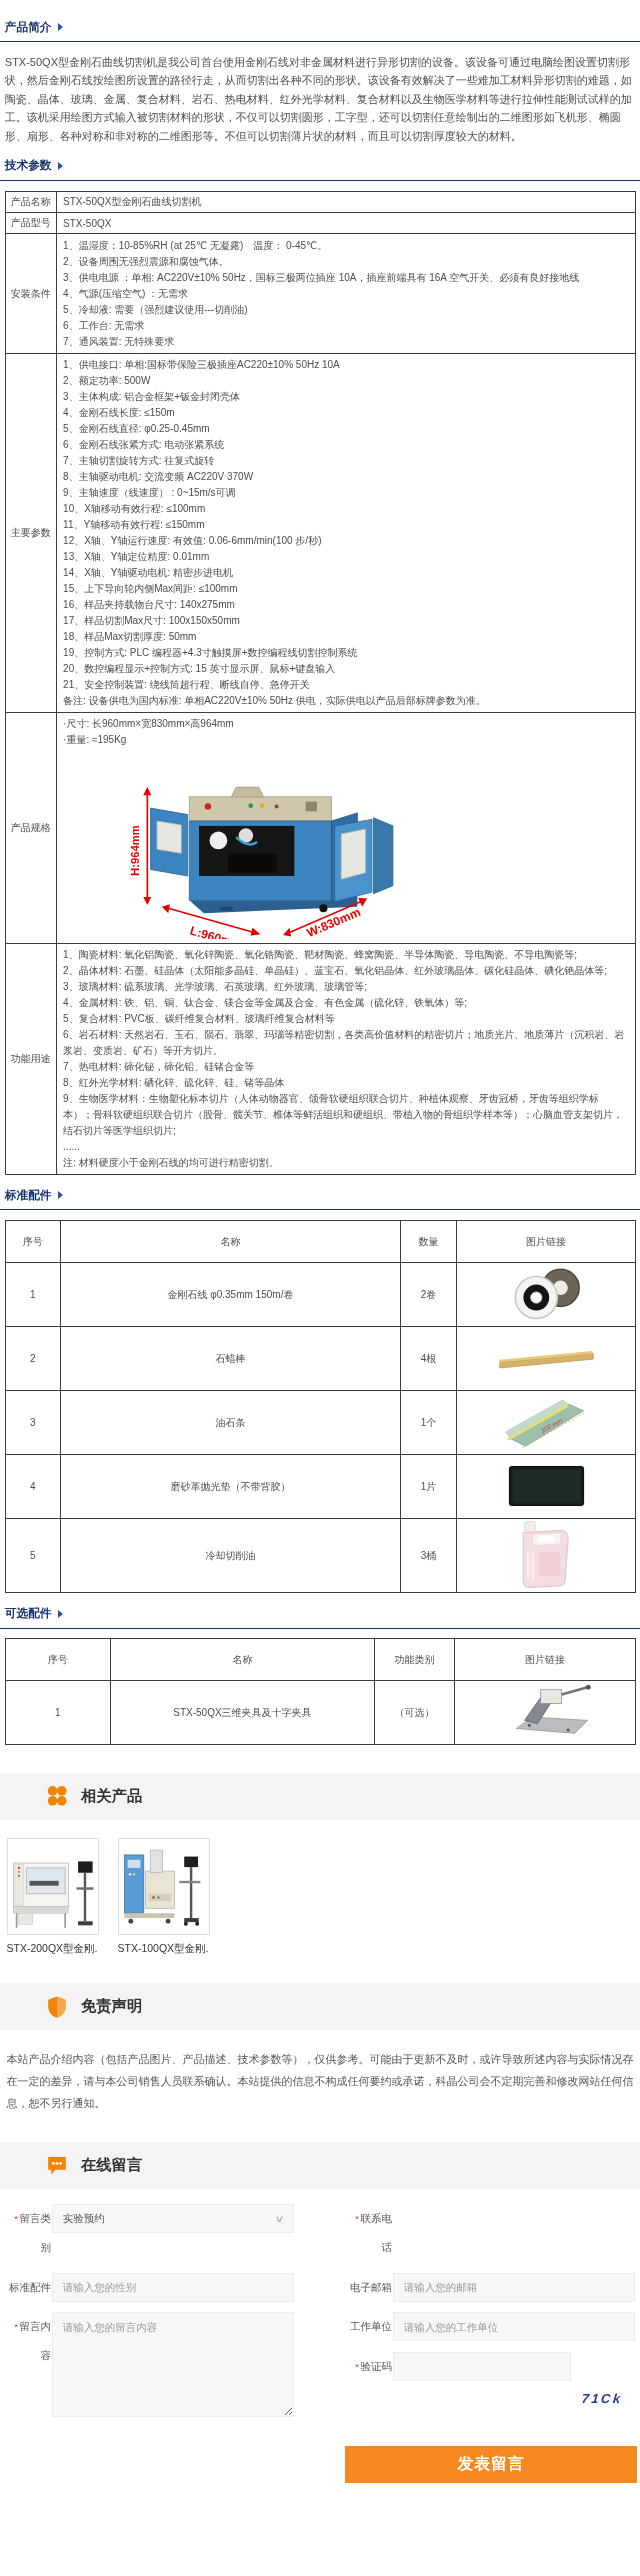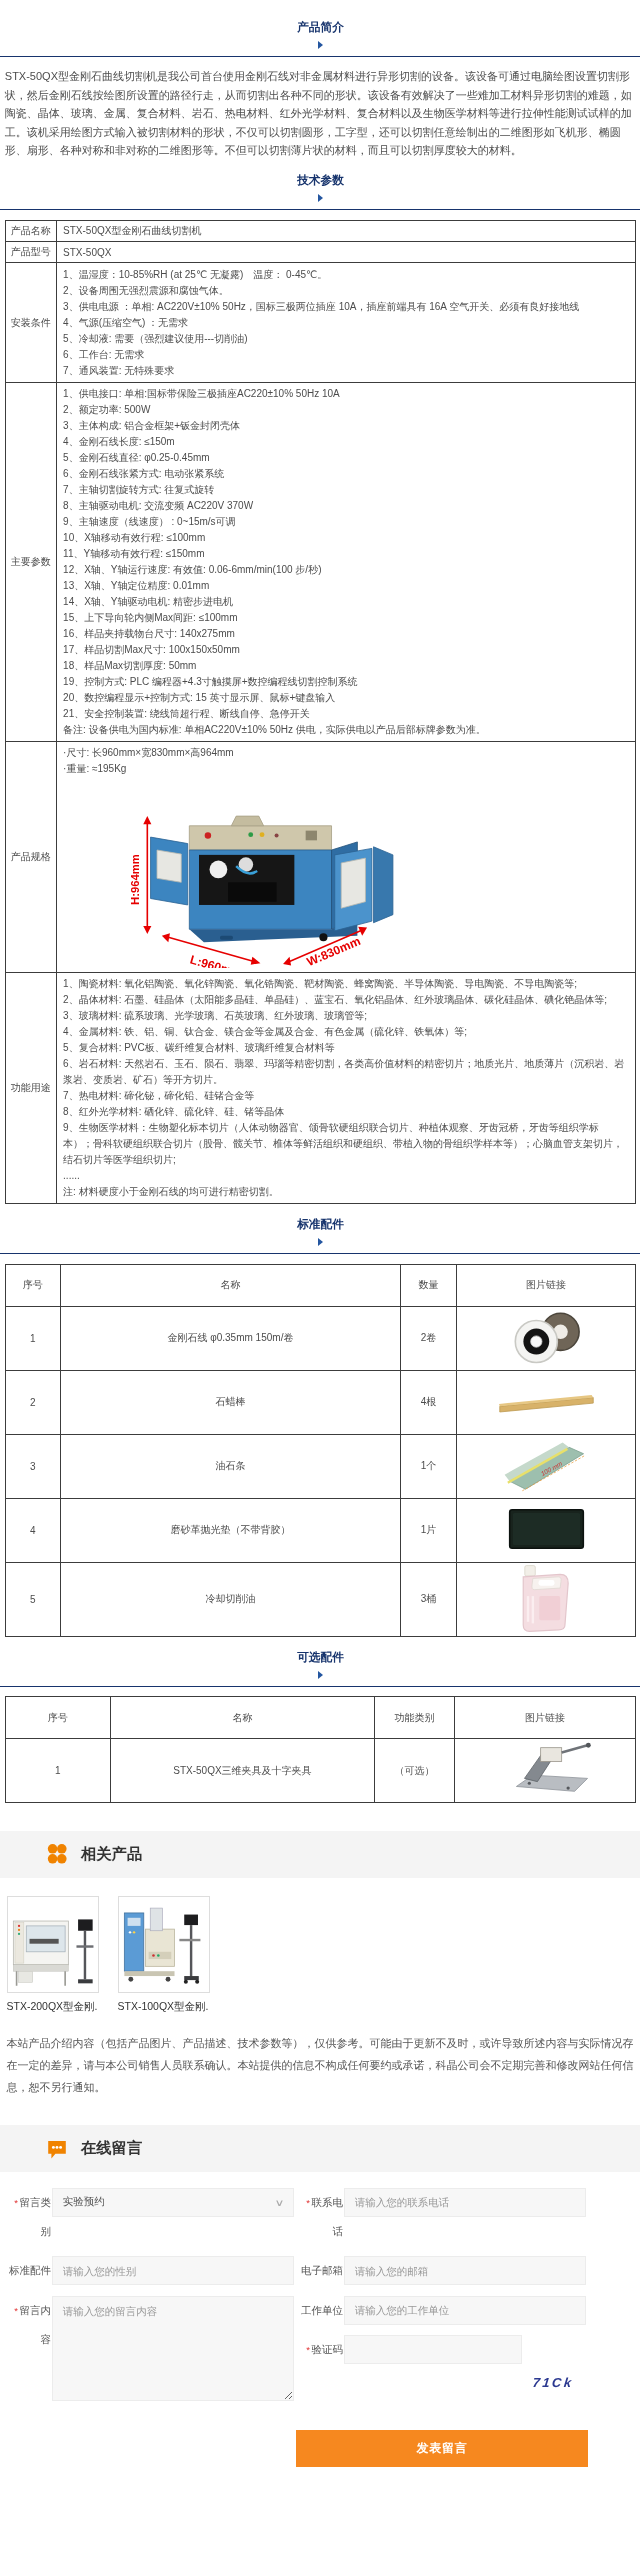--- a/index.html
+++ b/index.html
@@ -1,20 +1,20 @@
 <!DOCTYPE html>
 <html style="font-size:13px"><head>
 <meta charset="utf-8">
 <style>
   html,body{margin:0;padding:0;background:#fff;}
   body{font-family:"Liberation Sans","DejaVu Sans",sans-serif;color:#4c4c4c;}
   .page{width:641px;margin:0 auto;padding-top:6.5px;box-sizing:border-box;background:#fff;}
 
   
-  .sec-head{margin:13px 4.8px 0;display:flex;align-items:center;gap:6.5px;flex-direction:column;}
+  .sec-head{margin:13px 4.8px 0;display:flex;align-items:center;gap:6.5px;}
   .sec-head .t{font-size:11.7px;font-weight:bold;color:#17346d;}
   .tri{width:0;height:0;border-left:5.7px solid #2456a0;border-top:4px solid transparent;border-bottom:4px solid transparent;display:inline-block;}
   .rule{border-top:1.6px solid #17346d;margin:6.5px 0 0 0;}
 
   .intro-body{margin:10.5px 4.8px 3.2px;font-size:11px;line-height:18.6px;color:#4d4d4d;}
 
   
   table.spec{width:calc(100% - 9.7px);margin:9.7px 4.8px 0;border-collapse:collapse;font-size:10px;color:#4c4c4c;}
   table.spec td{border:0.8px solid #3c3c3c;vertical-align:middle;}
   td.lbl{width:45px;text-align:center;padding:3.2px 2.4px;}
@@ -41,35 +41,35 @@
 
   
   .cards{display:flex;gap:20px;margin:18px 0 0 6.5px;}
   .card{width:91px;}
   .card .imgbox{width:90px;height:95px;border:0.8px solid #ddd;background:#fff;display:flex;align-items:center;justify-content:center;}
   .card .cname{margin-top:7.3px;font-size:10.5px;color:#333;white-space:nowrap;overflow:hidden;}
 
   .disc-body{margin:18px 6.5px 0;font-size:11px;line-height:22px;color:#555;}
 
   
-  .form{display:flex;justify-content:flex-start;margin:15.3px 4px 0;font-size:10.5px;}
+  .form{display:flex;justify-content:space-between;margin:15.3px 4px 0;font-size:10.5px;}
   .fcol{width:292px;}
   .frow{display:flex;margin-bottom:10.5px;}
   .flabel{width:47px;text-align:right;color:#555;line-height:29px;flex:0 0 47px;position:relative;}
   .req{color:#e03131;font-style:normal;font-size:9.7px;margin-right:1.6px;vertical-align:top;}
   .fctrl{margin-left:1px;}
   .inp{width:242px;height:29px;box-sizing:border-box;background:#f7f7f7;border:0.8px solid #ececec;padding:0 9.7px;font-size:10.5px;color:#666;font-family:"Liberation Sans","DejaVu Sans",sans-serif;}
   .inp::placeholder{color:#999;}
   .sel{width:242px;height:29px;box-sizing:border-box;background:#f7f7f7;border:0.8px solid #ececec;padding:0 9.7px;color:#555;display:flex;align-items:center;justify-content:space-between;cursor:pointer;}
   .sel .chev{color:#aaa;font-size:9.7px;transform:scaleX(1.4);}
   .ta{width:242px;height:105px;box-sizing:border-box;background:#f7f7f7;border:0.8px solid #ececec;padding:8px 9.7px;font-size:10.5px;color:#666;resize:both;font-family:"Liberation Sans","DejaVu Sans",sans-serif;}
   .ta::placeholder{color:#999;}
   .inp.captcha{width:178px;}
   .captcha-txt{margin:6.5px 14.5px 0 0;text-align:right;color:#2b3990;font-size:13px;font-weight:bold;font-style:italic;letter-spacing:2.4px;transform:skewX(-6deg);cursor:pointer;}
-  .submit{display:block;width:292px;height:37px;margin-top:40px;background:#f6881f;color:#fff;border:none;font-size:12px;font-weight:bold;letter-spacing:0.8px;cursor:pointer;font-family:"Liberation Sans","DejaVu Sans",sans-serif;}
+  .submit{display:block;width:292px;height:37px;margin-top:40px;background:#f6881f;color:#fff;border:none;font-size:16px;font-weight:bold;letter-spacing:0.8px;cursor:pointer;font-family:"Liberation Sans","DejaVu Sans",sans-serif;}
   .page-bottom{height:37px;}
 </style>
 </head>
 <body>
 
 <div class="page">
 
   <div class="sec-head">
     <span class="t">产品简介</span>
     <span class="tri"></span>
@@ -371,20 +371,27 @@
           <rect x="72" y="48" width="26" height="3" fill="#888"></rect>
           <rect x="78" y="94" width="18" height="5" fill="#3a3b3e"></rect>
           <circle cx="80" cy="101" r="2.5" fill="#222"></circle>
           <circle cx="94" cy="101" r="2.5" fill="#222"></circle>
         </svg>
       </div>
       <div class="cname">STX-100QX型金刚...</div>
     </div>
   </div>
 
+  <div class="banner">
+    <svg class="bicon" viewBox="0 0 30 30">
+      <path d="M15 2 L26 6 V14 C26 21 21.5 26.5 15 28.5 C8.5 26.5 4 21 4 14 V6 Z" fill="#f08300"></path>
+      <path d="M15 2 L26 6 V14 C26 21 21.5 26.5 15 28.5 Z" fill="#ffffff" opacity="0.3"></path>
+    </svg>
+    <span class="bt">免责声明</span>
+  </div>
   <div class="disc-body">本站产品介绍内容（包括产品图片、产品描述、技术参数等），仅供参考。可能由于更新不及时，或许导致所述内容与实际情况存在一定的差异，请与本公司销售人员联系确认。本站提供的信息不构成任何要约或承诺，科晶公司会不定期完善和修改网站任何信息，恕不另行通知。</div>
 
   <div class="banner">
     <svg class="bicon" viewBox="0 0 30 30">
       <path d="M4 5 H26 V21 H13 L8 27 V21 H4 Z" fill="#f08300"></path>
       <circle cx="10.5" cy="13" r="1.8" fill="#fff"></circle>
       <circle cx="15" cy="13" r="1.8" fill="#fff"></circle>
       <circle cx="19.5" cy="13" r="1.8" fill="#fff"></circle>
     </svg>
     <span class="bt">在线留言</span>
@@ -405,21 +412,20 @@
       </div>
       <div class="frow">
         <div class="flabel"><i class="req">*</i><span>留言内容</span></div>
         <textarea class="fctrl ta" placeholder="请输入您的留言内容" style=""></textarea>
       </div>
     </div>
 
     <div class="fcol">
       <div class="frow">
         <div class="flabel"><i class="req">*</i><span>联系电话</span></div>
-        <input class="fctrl inp" placeholder="请输入您的联系电话" style="">
       </div>
       <div class="frow">
         <div class="flabel">电子邮箱</div>
         <input class="fctrl inp" placeholder="请输入您的邮箱" style="">
       </div>
       <div class="frow">
         <div class="flabel">工作单位</div>
         <input class="fctrl inp" placeholder="请输入您的工作单位" style="">
       </div>
       <div class="frow">

